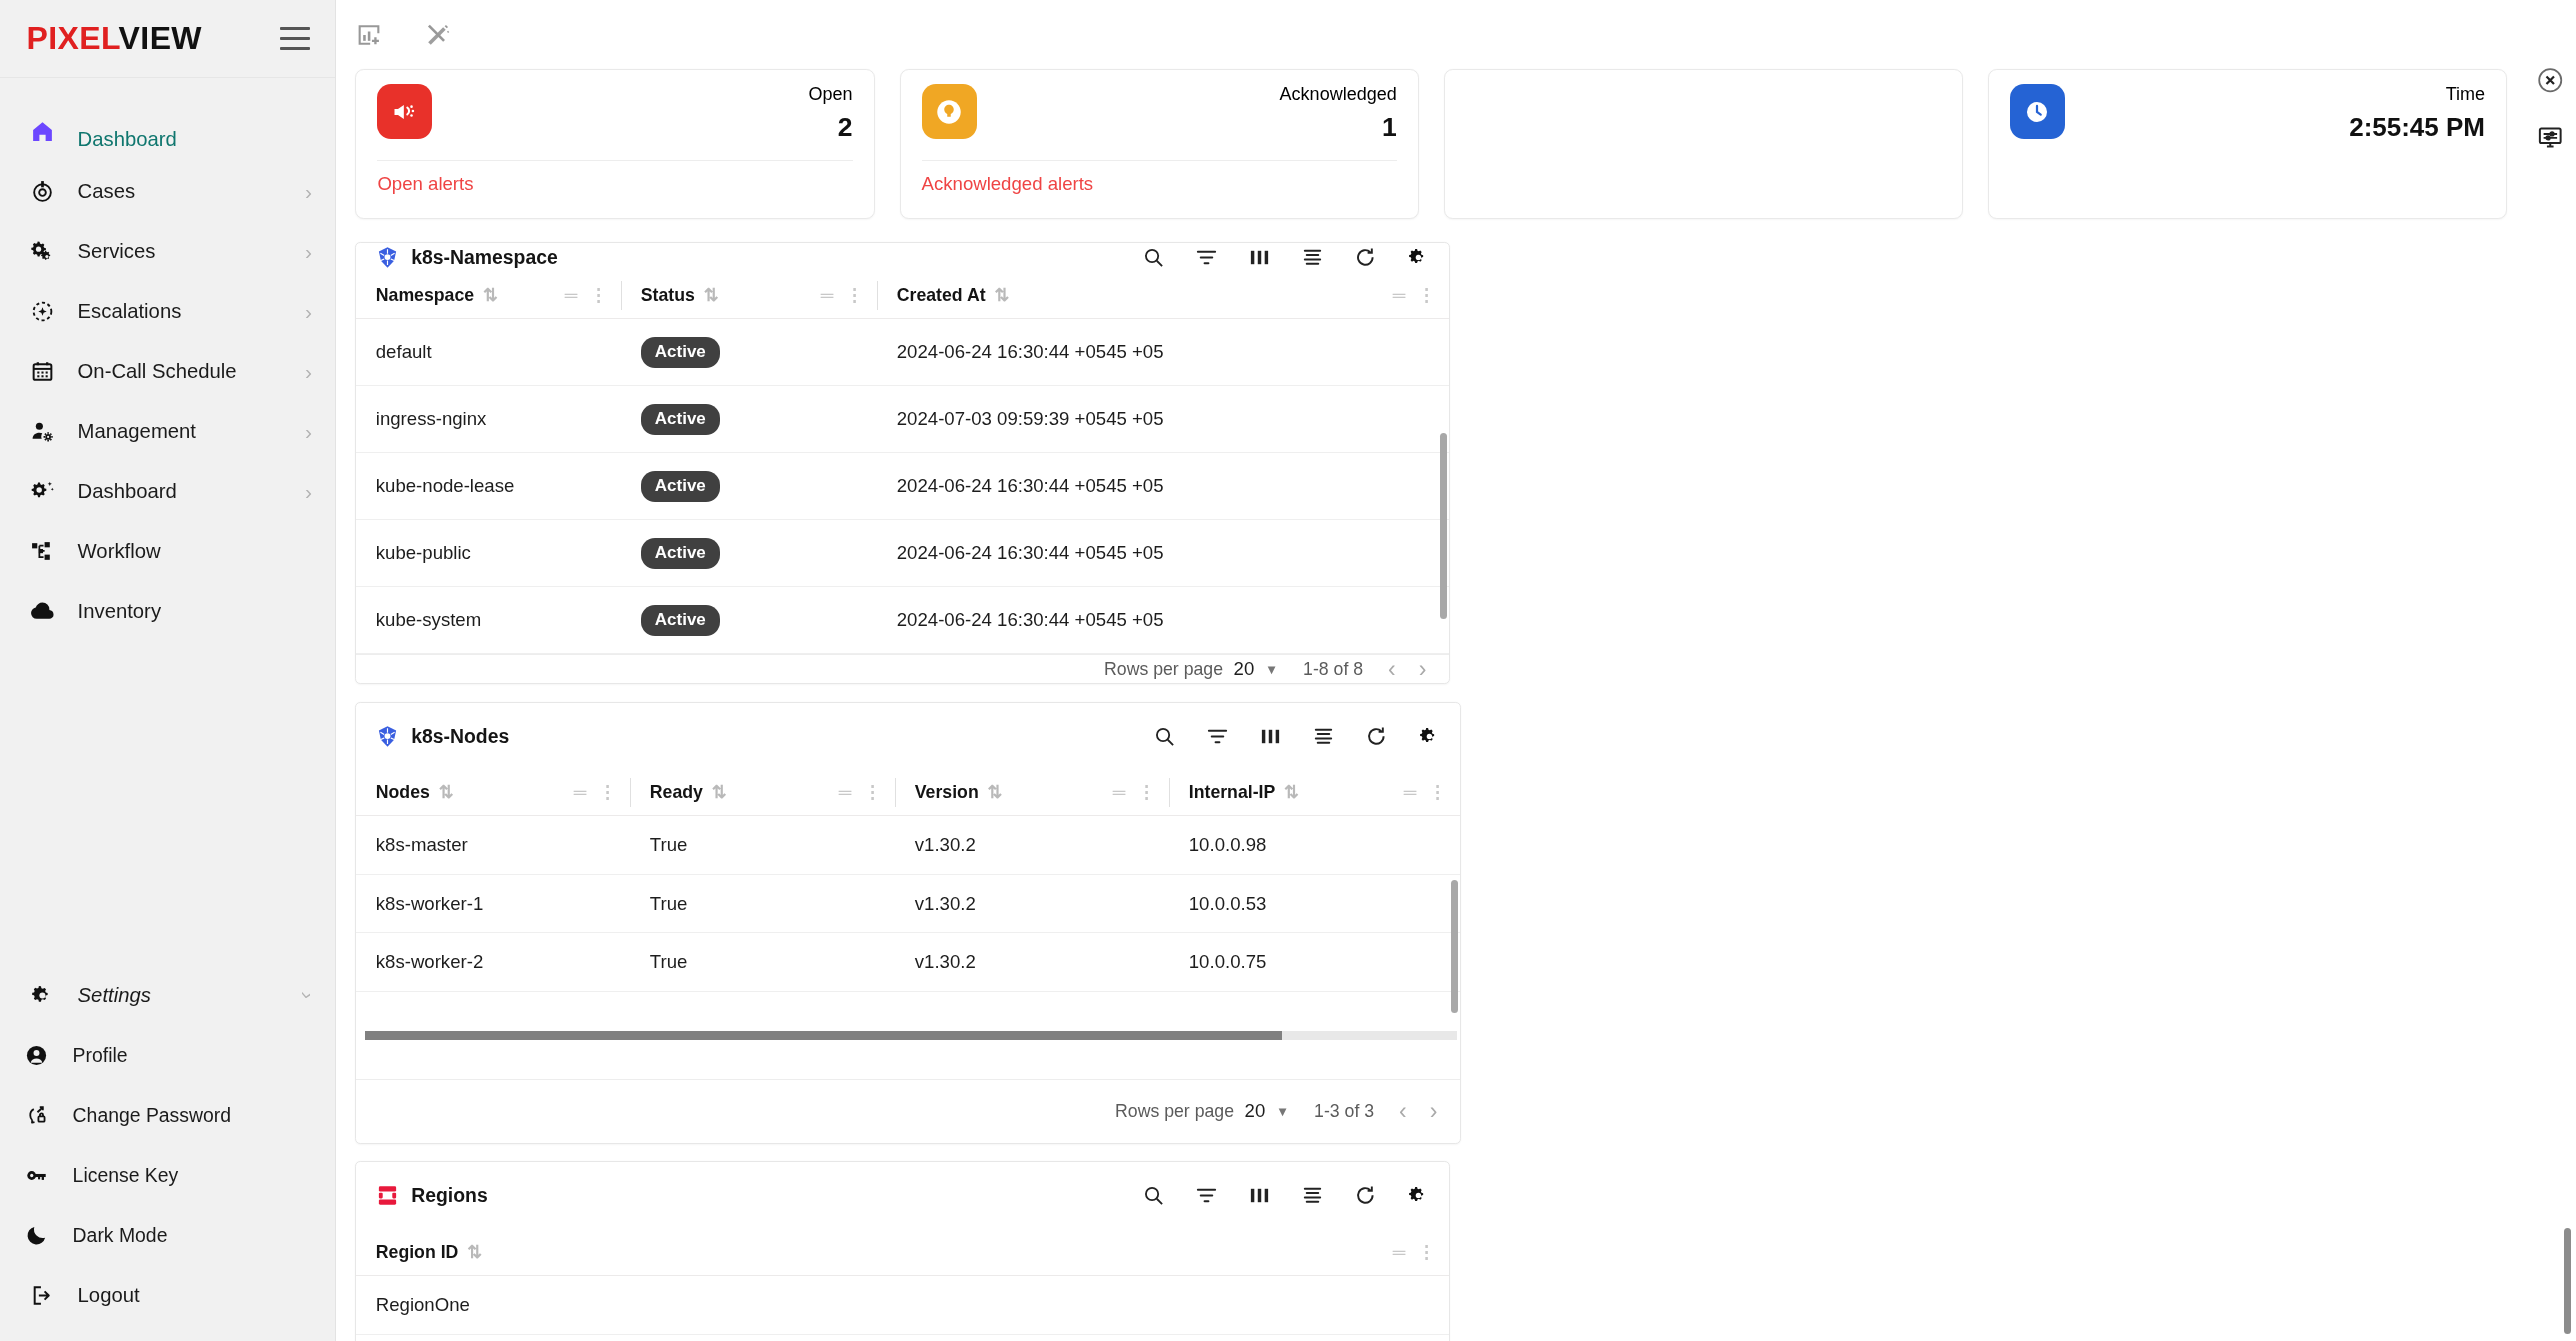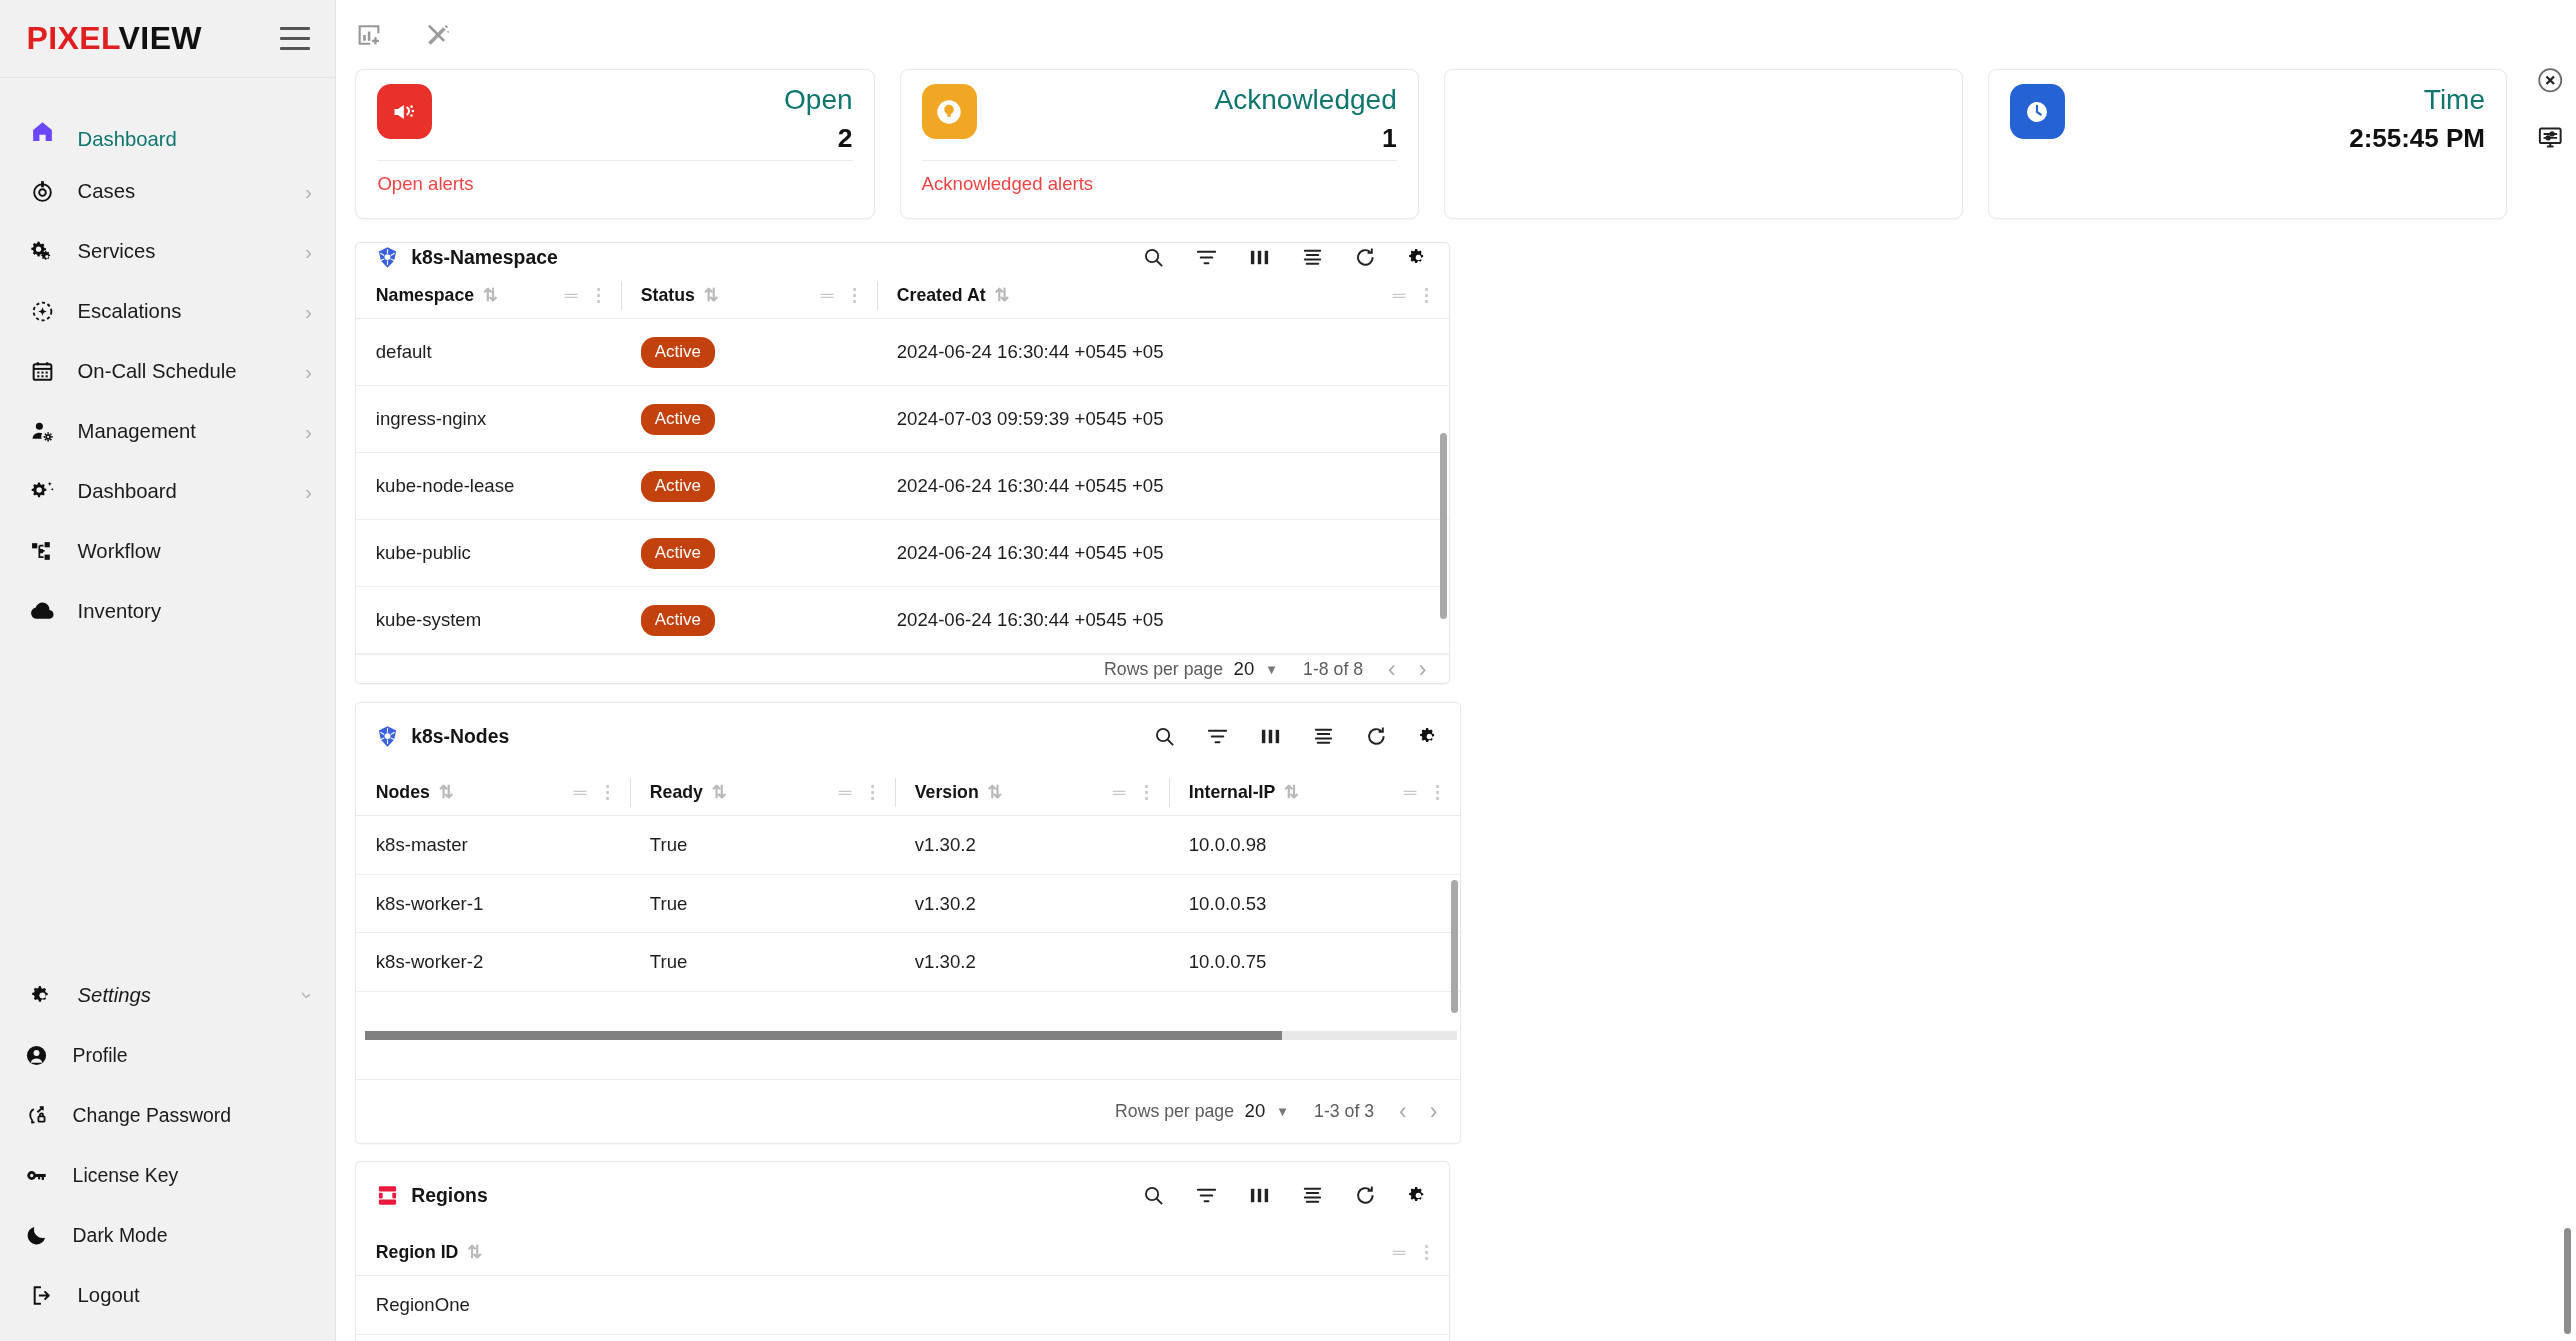--- a/index.html
+++ b/index.html
@@ -88,21 +88,21 @@
     display: flex; flex-direction: column;
     box-shadow: 0 0.9px 1.8px rgba(0,0,0,.04);
   }
   .sc-top { display:flex; align-items:flex-start; justify-content:space-between; height: 76px; }
   .sc-badge {
     width: 55px; height: 55px; border-radius: 14px;
     display:flex; align-items:center; justify-content:center;
     flex: 0 0 55px;
   }
   .sc-right { text-align: right; }
-  .sc-title { font-size: 28px; color: #0f766e; }
+  .sc-title { font-size: 18px; color: #000000; }
   .sc-value { font-size: 26.5px; font-weight: bold; color: #111; margin-top: 7px; }
   .sc-value.time { font-size: 26px; }
   .sc-foot {
     border-top: 0.9px solid #ededed;
     font-size: 18.6px; color: #ef4444;
     padding-top: 11.5px;
   }
   .stat-card.no-divider .sc-foot { border-top: none; }
 
   
@@ -141,22 +141,22 @@
   table.dt th:not(:first-child)::before {
     content:""; position:absolute; left:0; top:8px; bottom:8px; width:0.9px; background:#e0e0e0;
   }
   table.dt td {
     font-size: 18.6px; color: #1d1d1d;
     padding: 17.7px 0 17.7px 19.4px;
     border-bottom: 0.9px solid #efefef;
     vertical-align: middle;
   }
   .chip {
-    display:inline-block; background:#c2410c; color:#fff;
-    font-size: 17px; font-weight: normal;
+    display:inline-block; background:#404040; color:#fff;
+    font-size: 17px; font-weight: bold;
     padding: 5.3px 14px; border-radius: 14px;
   }
   .panel-foot {
     margin-top: auto;
     height: 64px; display:flex; align-items:center; justify-content:flex-end;
     gap: 25px; padding-right: 23px;
     border-top: 0.9px solid #ededed;
     font-size: 17.7px; color: #5b5b5b;
   }
   .pf-rpp { display:flex; align-items:center; gap: 10.6px; }

